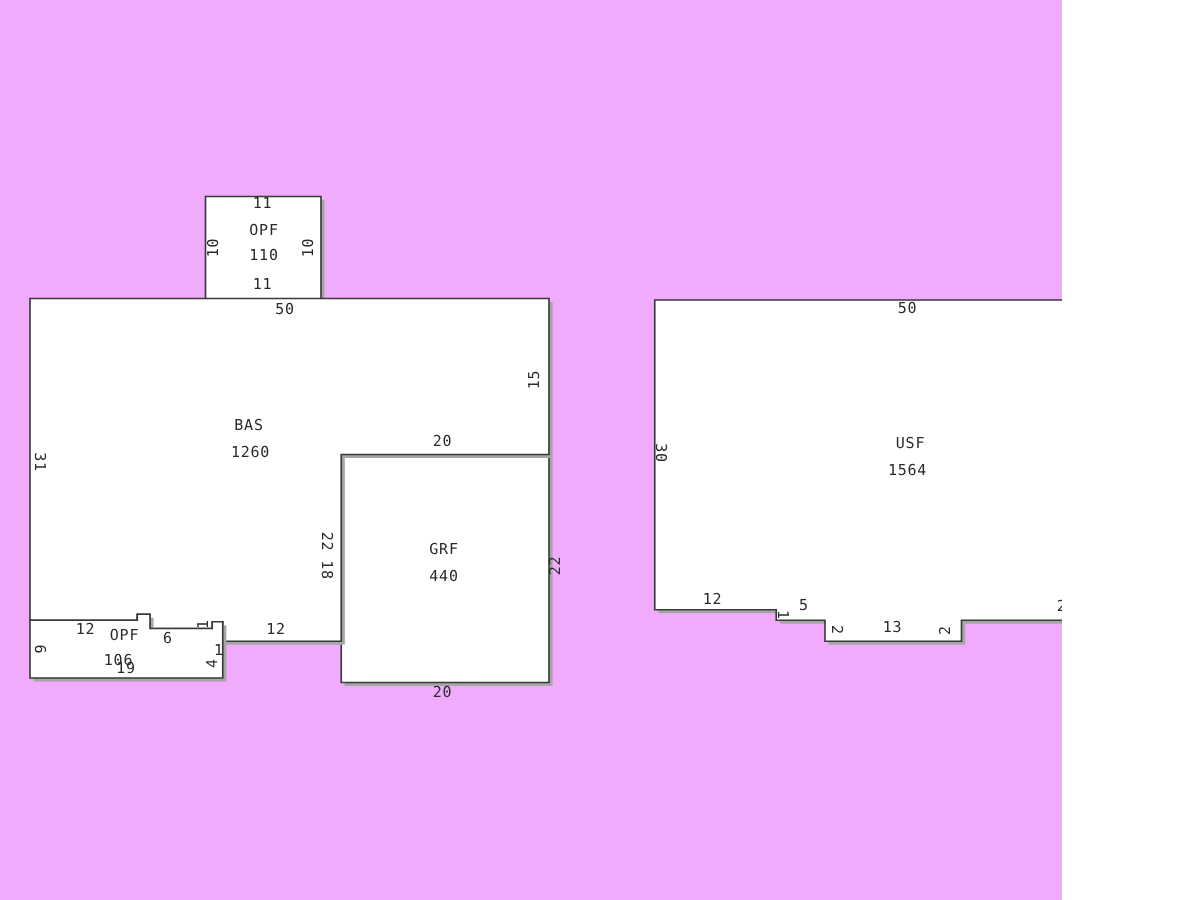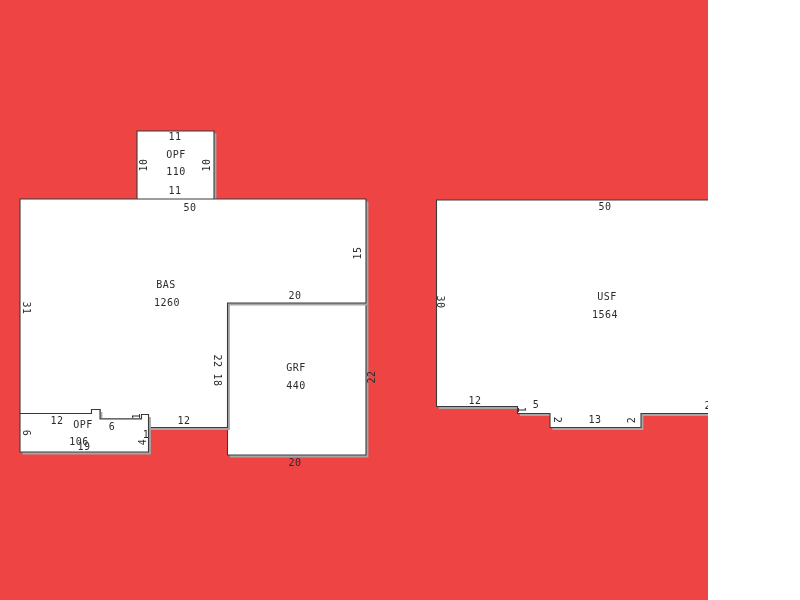--- a/index.html
+++ b/index.html
@@ -4,21 +4,21 @@
 <style>
   html, body {
     margin: 0;
     padding: 0;
     background: #ffffff;
   }
   .sketch-page {
     position: relative;
     width: 708px;
     height: 600px;
-    background: #ef4444;
+    background: #f0abfc;
     overflow: hidden;
   }
   svg.floorplan {
     display: block;
     width: 800px;
     height: 600px;
   }
   svg.floorplan text {
     font-family: "DejaVu Sans Mono", "Liberation Mono", monospace;
     font-size: 10px;

